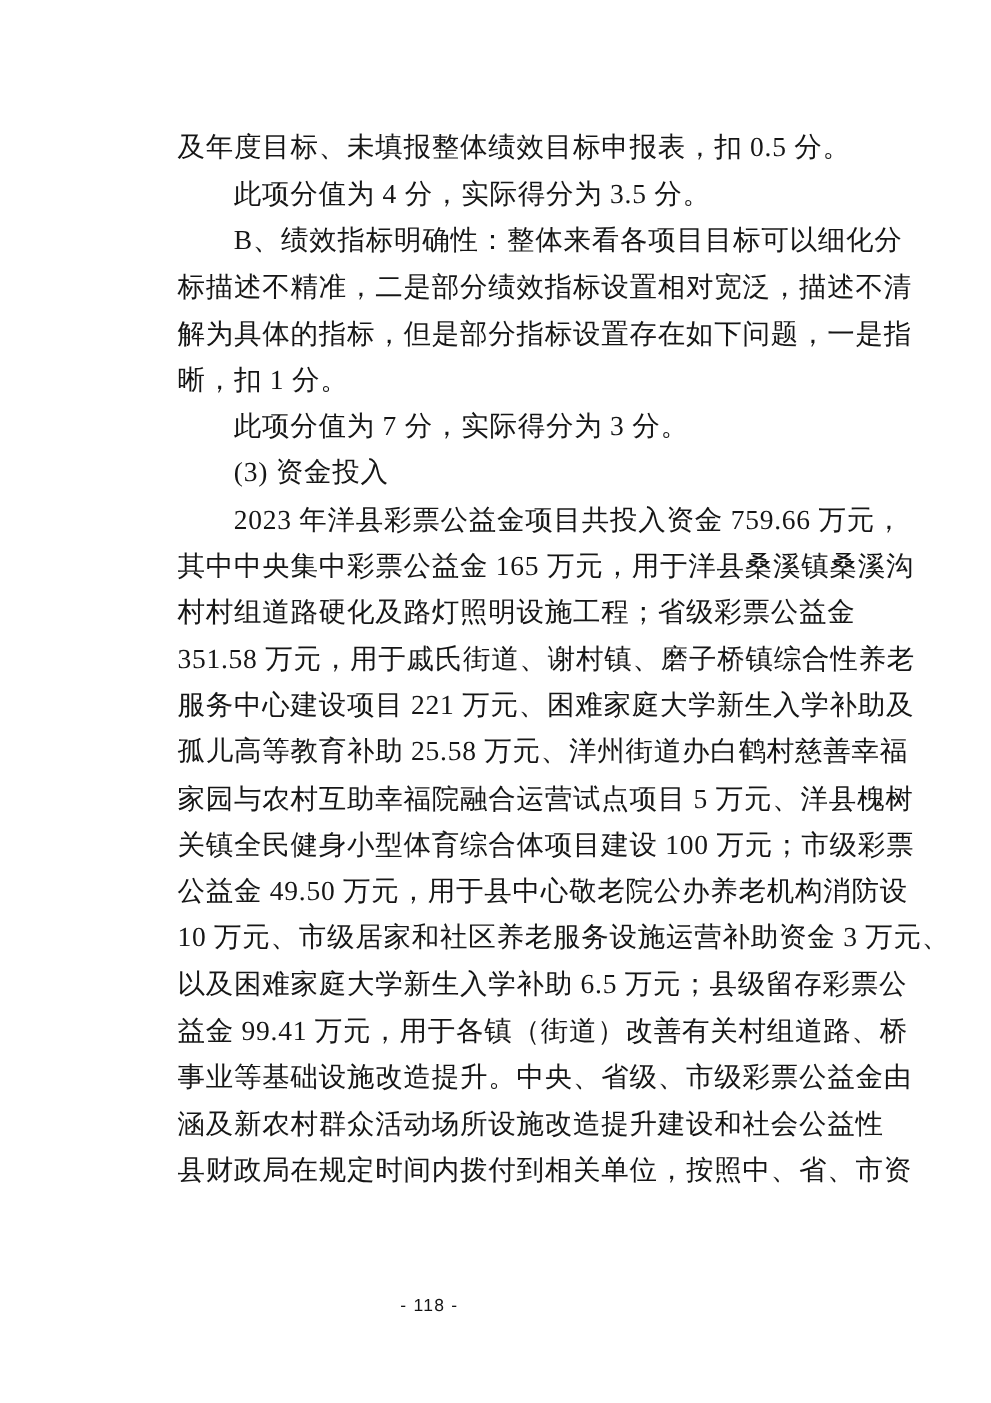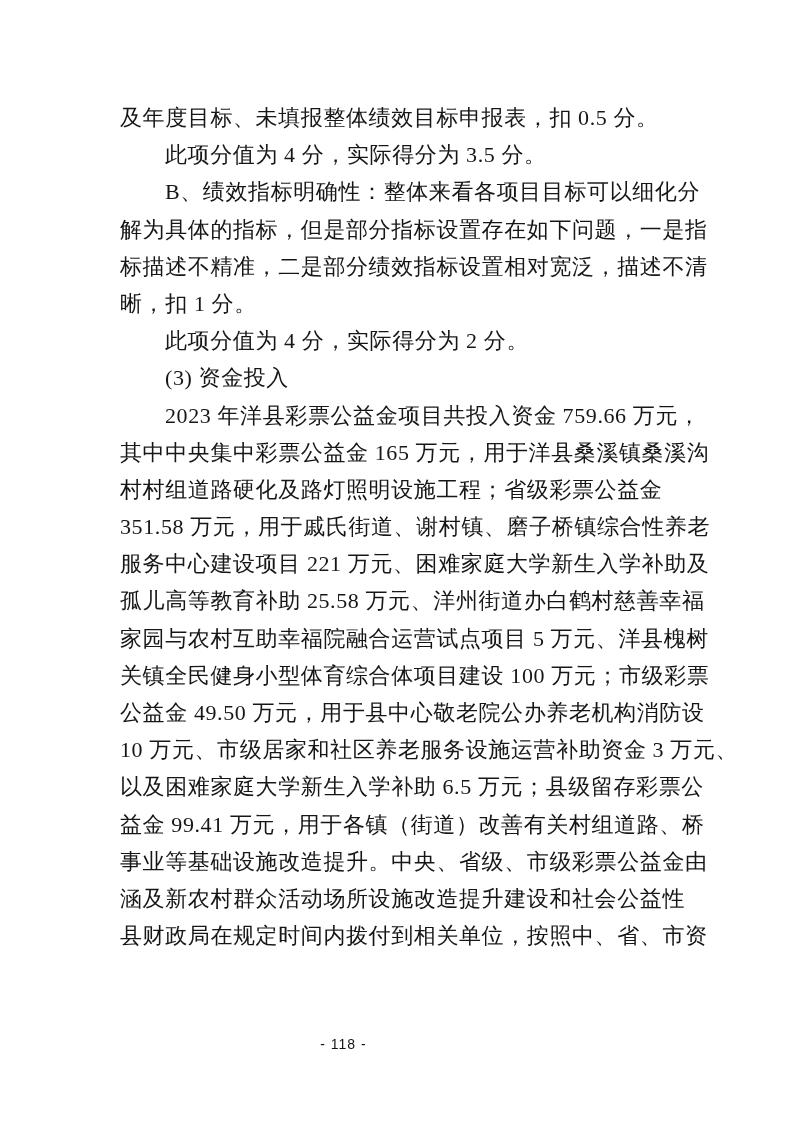--- a/index.html
+++ b/index.html
@@ -27,20 +27,21 @@
     top: 99px;
     width: 610px;
     color: #161616;
     font-size: 22px;
     line-height: 37.2px;
     letter-spacing: 0.6px;
   }
   .line {
     height: 37.2px;
     white-space: nowrap;
+    margin-left: 22px;
   }
   .line.indent {
     padding-left: 45px;
   }
   .page-number {
     position: absolute;
     top: 1036px;
     left: 0;
     width: 687px;
     text-align: center;
@@ -51,24 +52,24 @@
   }
 </style>
 </head>
 <body>
 
 <div class="page" style="background: rgb(255, 255, 255);">
   <div class="text-block" style="color: rgb(22, 22, 22);">
       <div class="line">及年度目标、未填报整体绩效目标申报表，扣 0.5 分。</div>
       <div class="line indent">此项分值为 4 分，实际得分为 3.5 分。</div>
       <div class="line indent">B、绩效指标明确性：整体来看各项目目标可以细化分</div>
+      <div class="line">标描述不精准，二是部分绩效指标设置相对宽泛，描述不清</div>
       <div class="line">解为具体的指标，但是部分指标设置存在如下问题，一是指</div>
-      <div class="line">标描述不精准，二是部分绩效指标设置相对宽泛，描述不清</div>
       <div class="line">晰，扣 1 分。</div>
-      <div class="line indent">此项分值为 4 分，实际得分为 2 分。</div>
+      <div class="line indent">此项分值为 7 分，实际得分为 3 分。</div>
       <div class="line indent">(3) 资金投入</div>
       <div class="line indent">2023 年洋县彩票公益金项目共投入资金 759.66 万元，</div>
       <div class="line">其中中央集中彩票公益金 165 万元，用于洋县桑溪镇桑溪沟</div>
       <div class="line">村村组道路硬化及路灯照明设施工程；省级彩票公益金</div>
       <div class="line">351.58 万元，用于戚氏街道、谢村镇、磨子桥镇综合性养老</div>
       <div class="line">服务中心建设项目 221 万元、困难家庭大学新生入学补助及</div>
       <div class="line">孤儿高等教育补助 25.58 万元、洋州街道办白鹤村慈善幸福</div>
       <div class="line">家园与农村互助幸福院融合运营试点项目 5 万元、洋县槐树</div>
       <div class="line">关镇全民健身小型体育综合体项目建设 100 万元；市级彩票</div>
       <div class="line">公益金 49.50 万元，用于县中心敬老院公办养老机构消防设</div>

